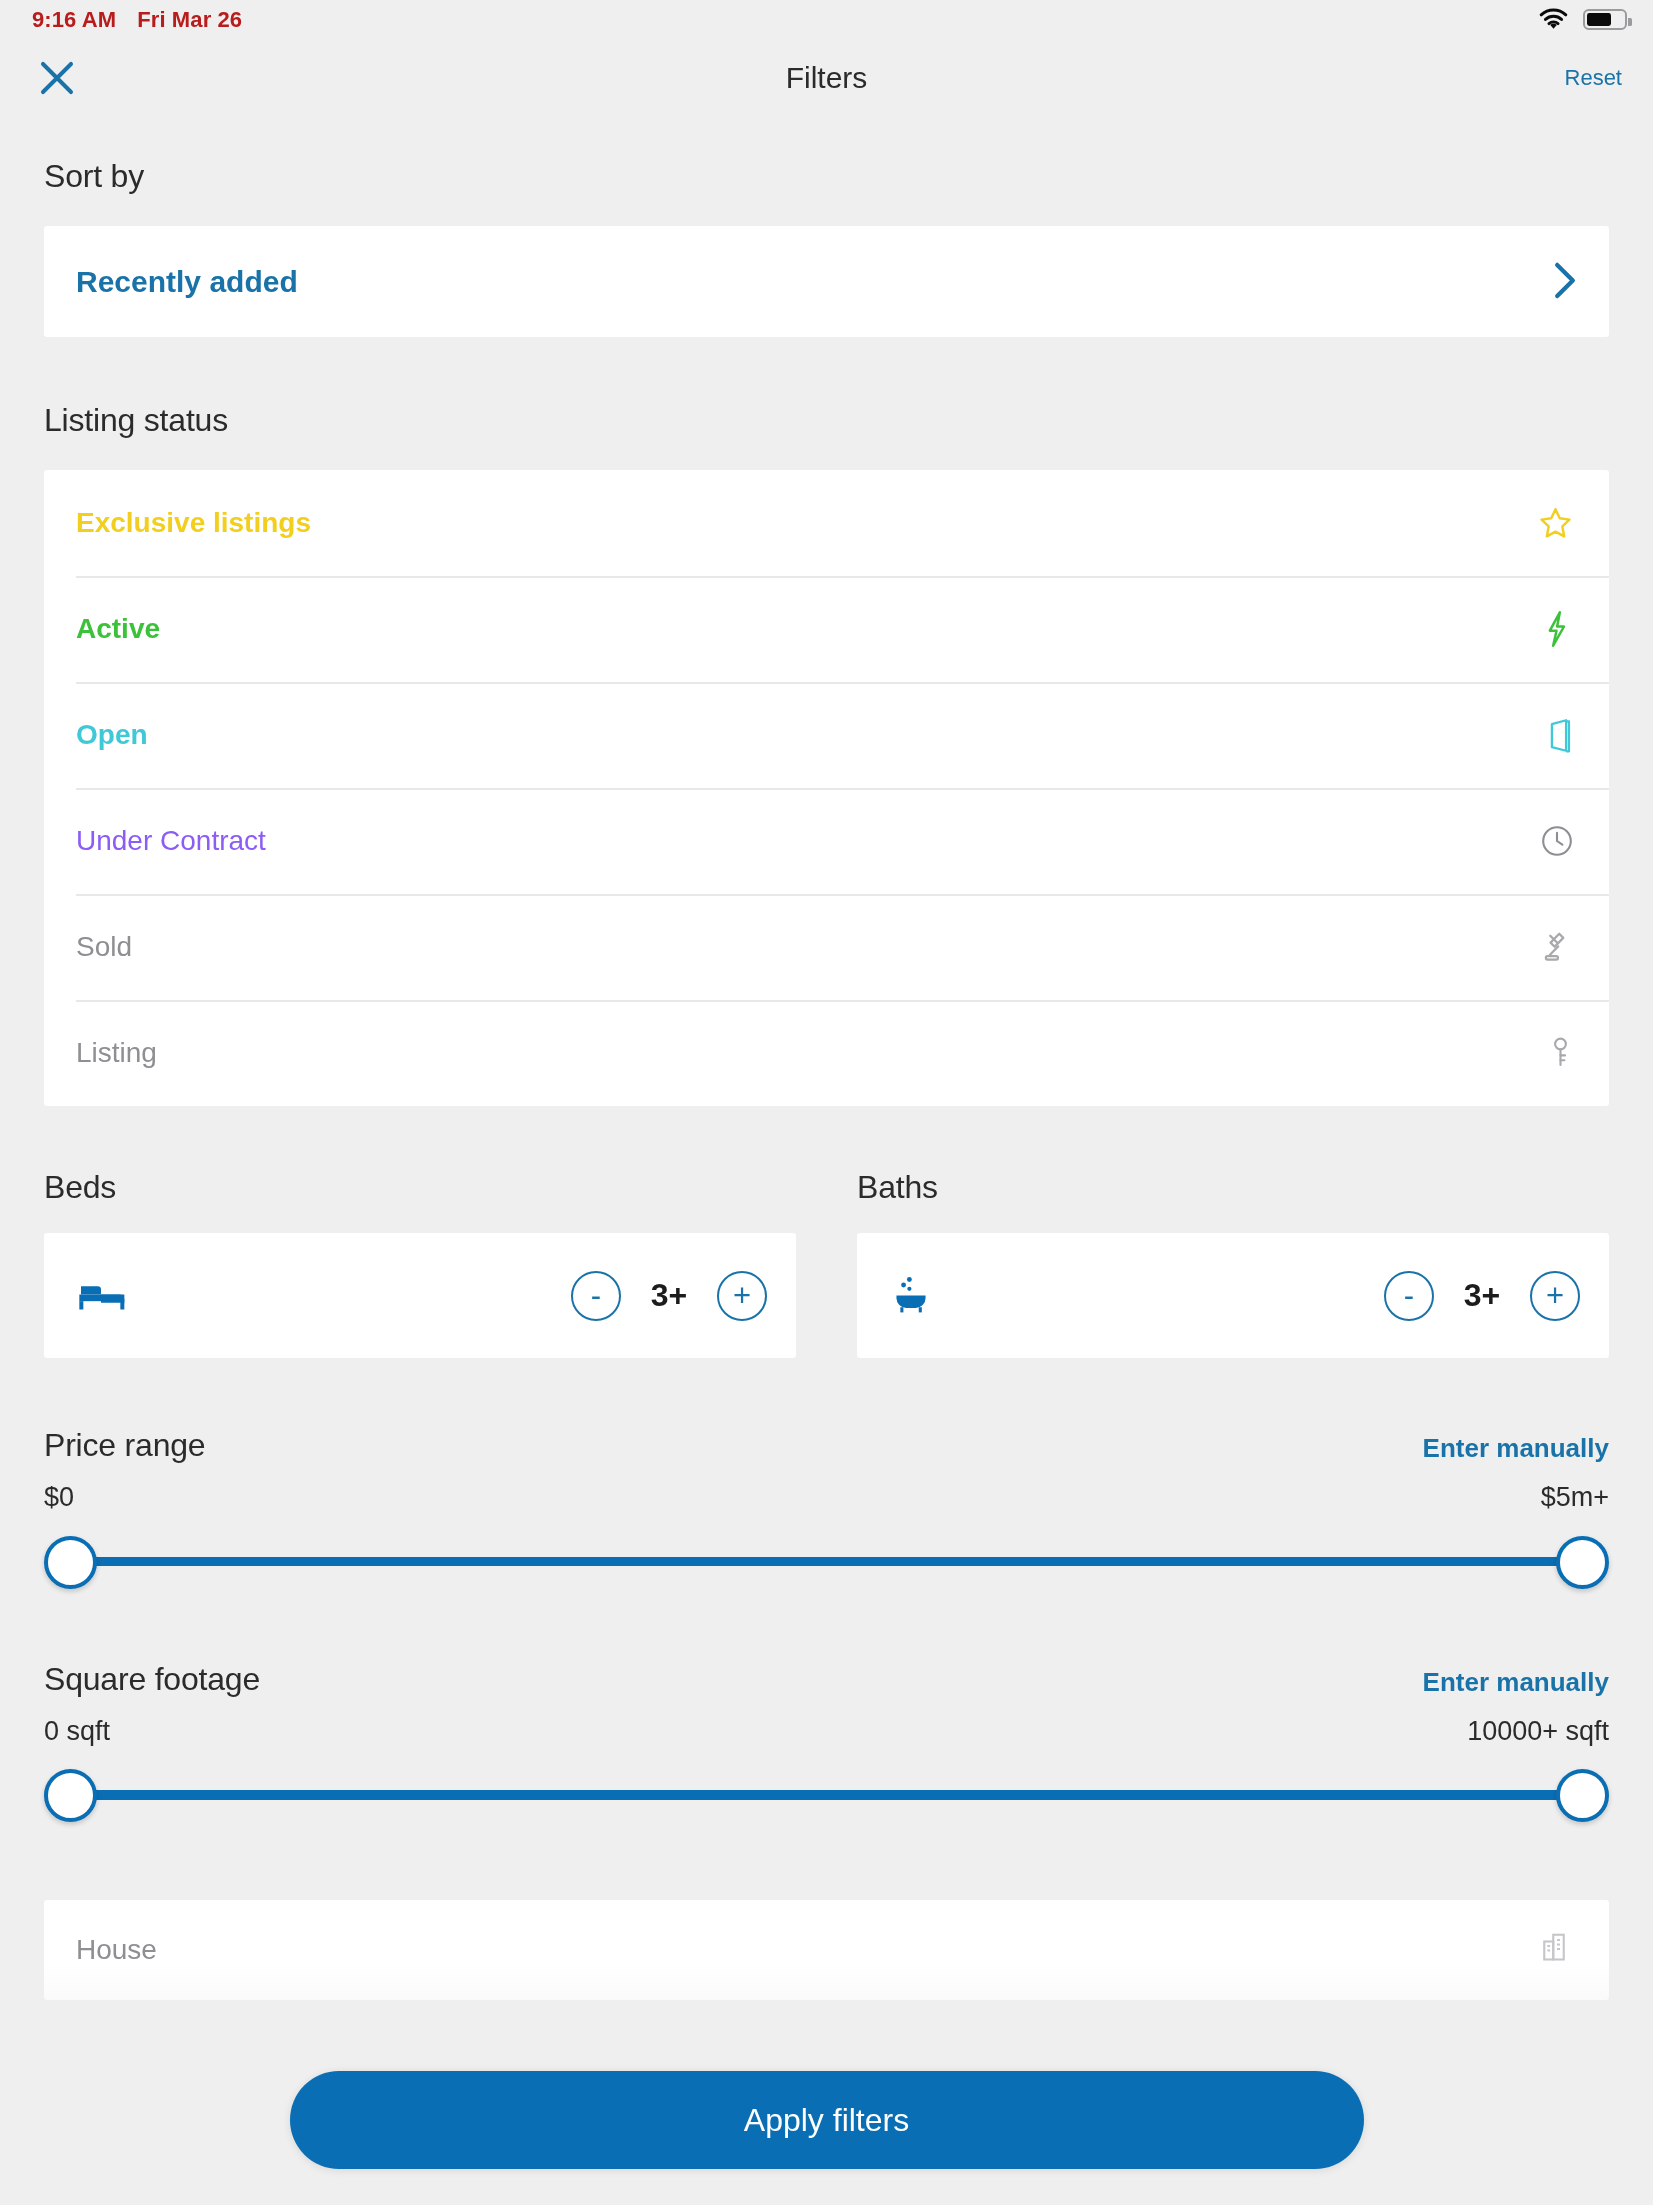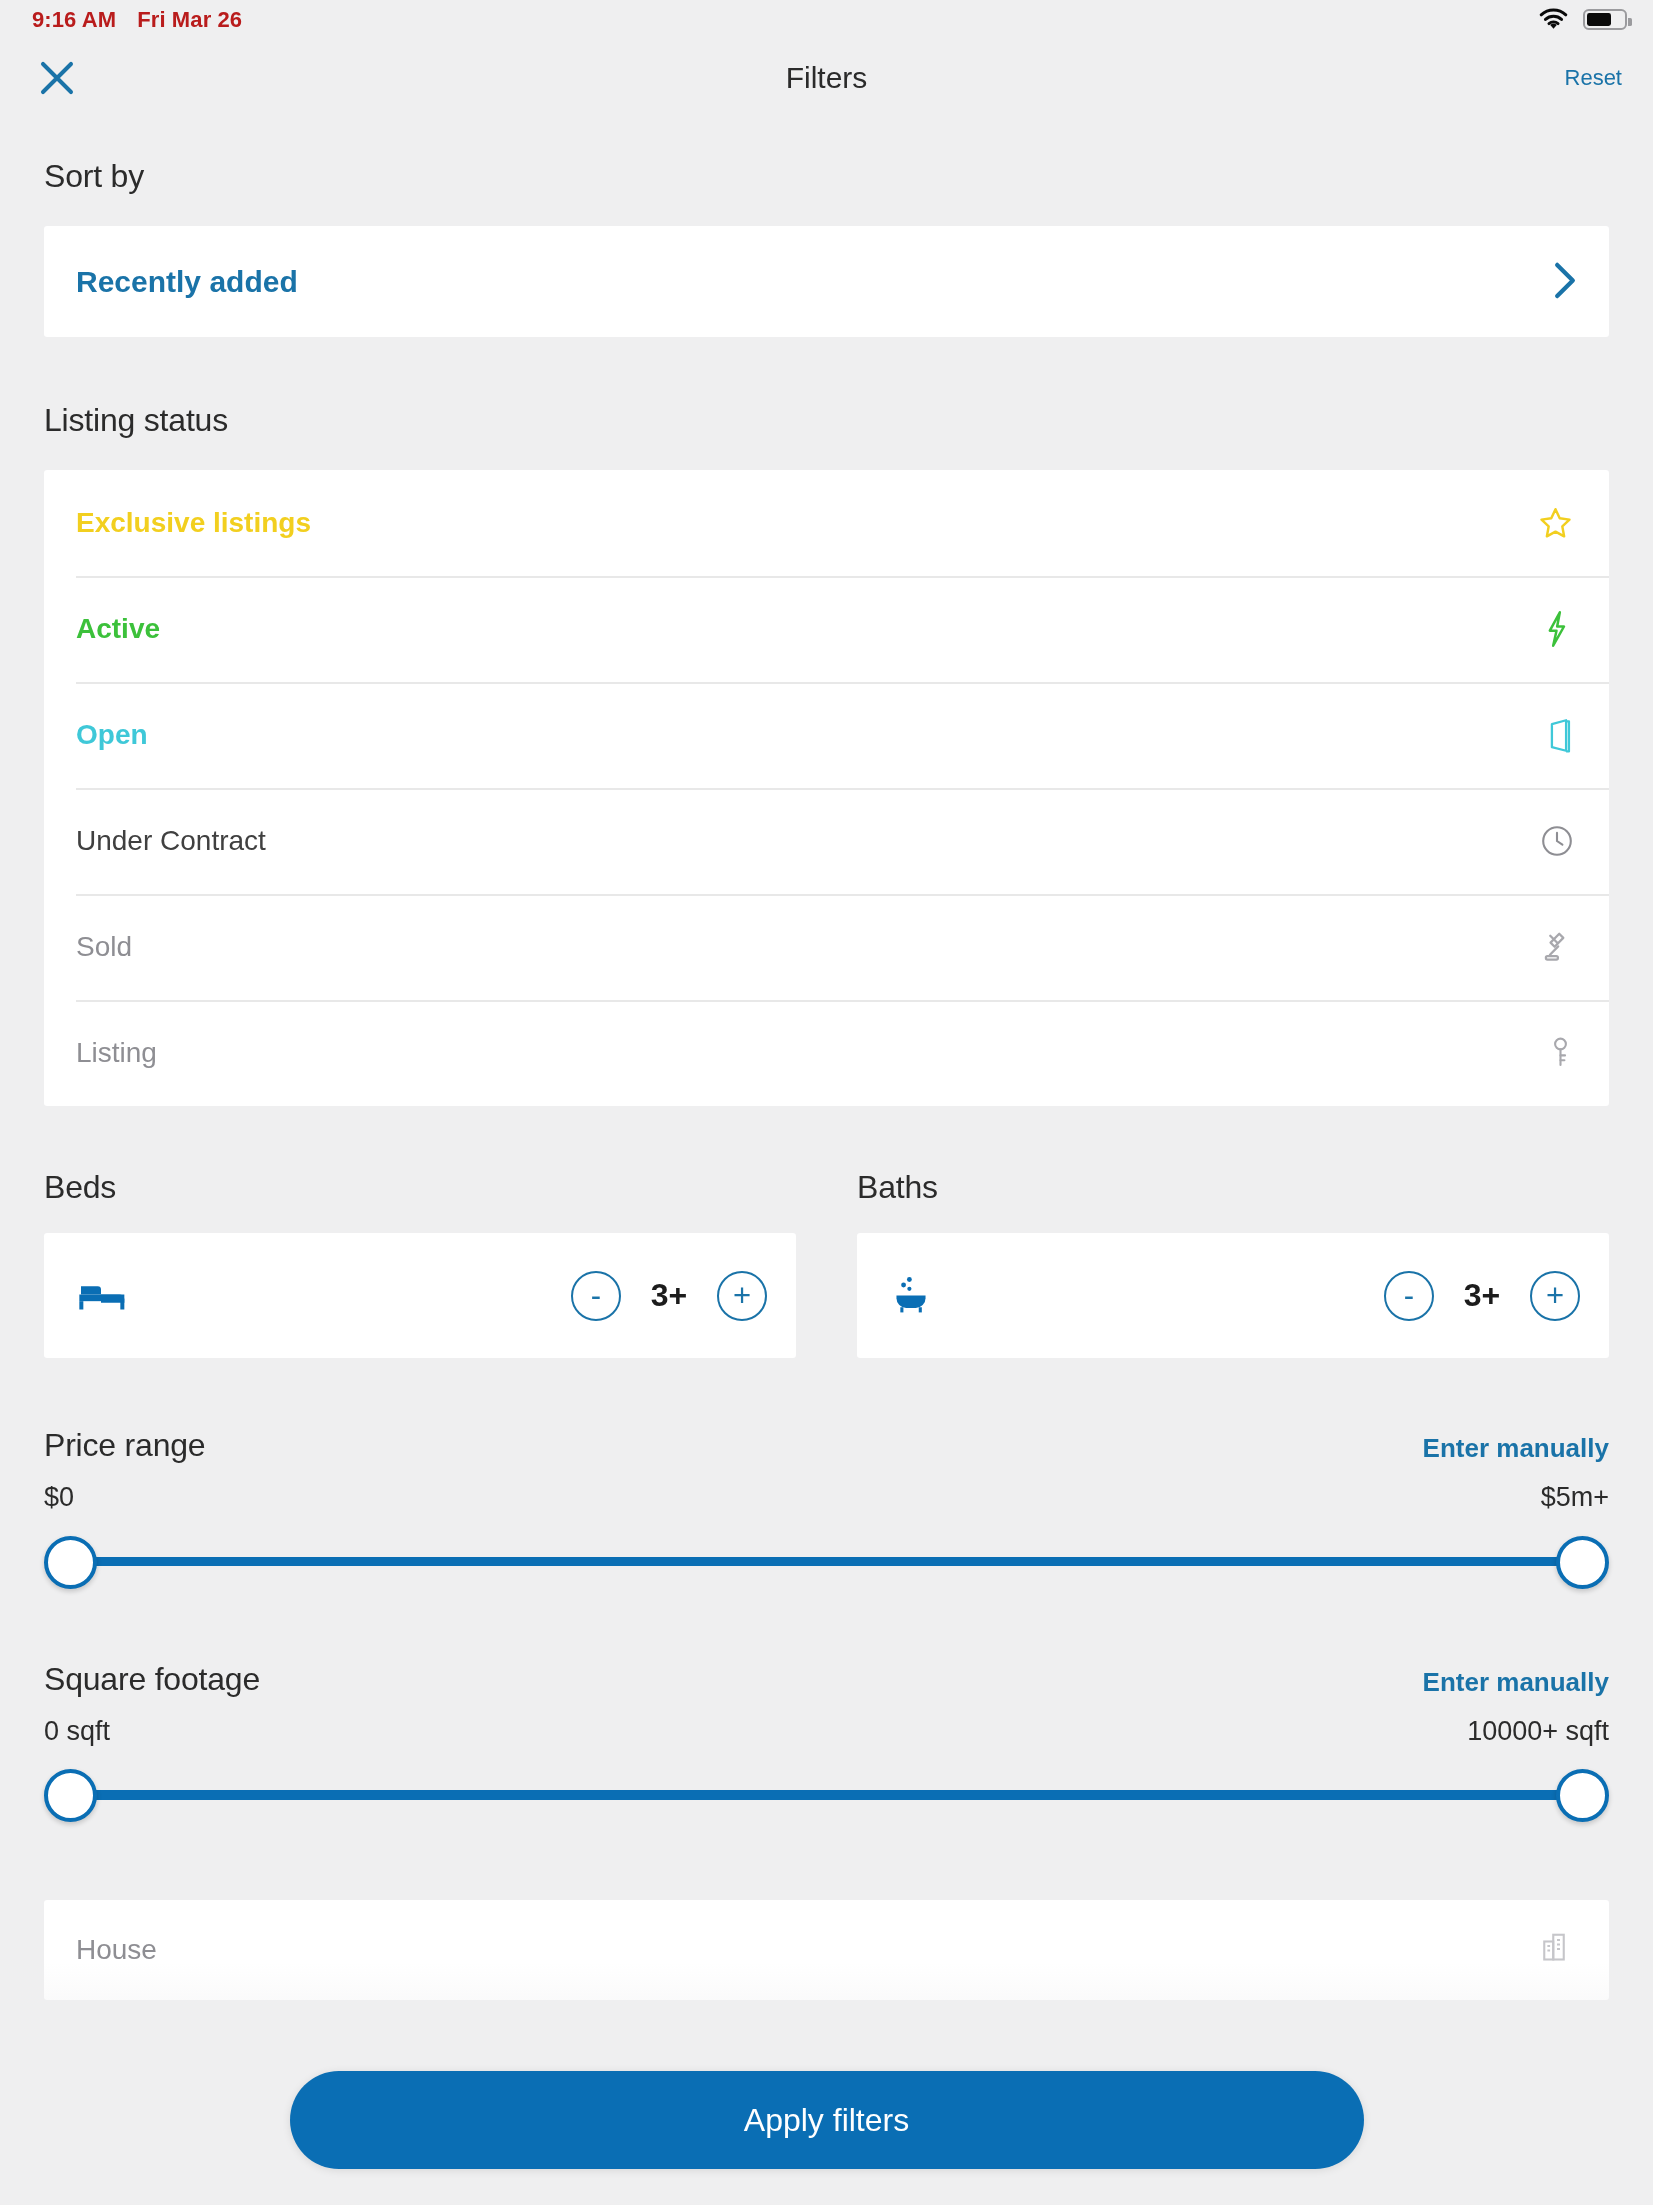--- a/index.html
+++ b/index.html
@@ -213,21 +213,21 @@
         <span class="status-label" style="color:#3FC8D8;font-weight:600">Open</span>
         <span class="ic">
           <svg width="32" height="39" viewBox="0 0 16 22">
             <path d="M4 4.6 L12 2.4 V19.6 L4 17.6 Z" fill="none" stroke="#3FC8D8" stroke-width="1.3" stroke-linejoin="round"></path>
             <path d="M12 3 h1.6 v17 H12" fill="none" stroke="#3FC8D8" stroke-width="1.3" stroke-linejoin="round"></path>
           </svg>
         </span>
       </div>
 
       <div class="status-row">
-        <span class="status-label" style="color:#404040">Under Contract</span>
+        <span class="status-label" style="color:#8b5cf6">Under Contract</span>
         <span class="ic">
           <svg width="36" height="36" viewBox="0 0 24 24">
             <circle cx="12" cy="12" r="9.2" fill="none" stroke="#8E8E93" stroke-width="1.4"></circle>
             <path d="M12 6.6 V12 L15.6 14.4" fill="none" stroke="#8E8E93" stroke-width="1.4" stroke-linecap="round"></path>
           </svg>
         </span>
       </div>
 
       <div class="status-row">
         <span class="status-label" style="color:#8E8E93">Sold</span>

